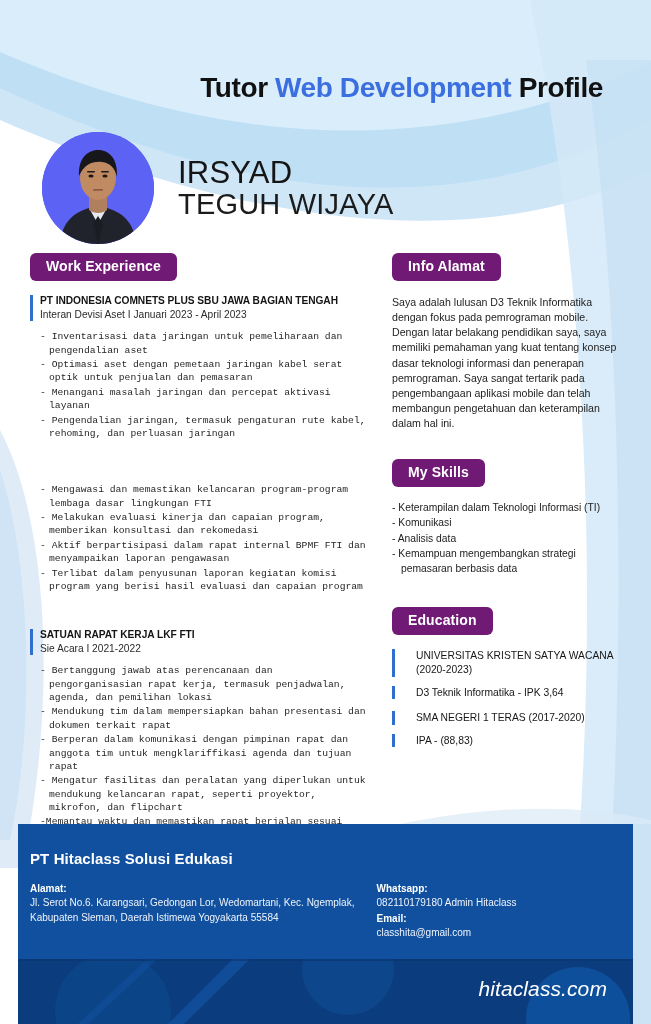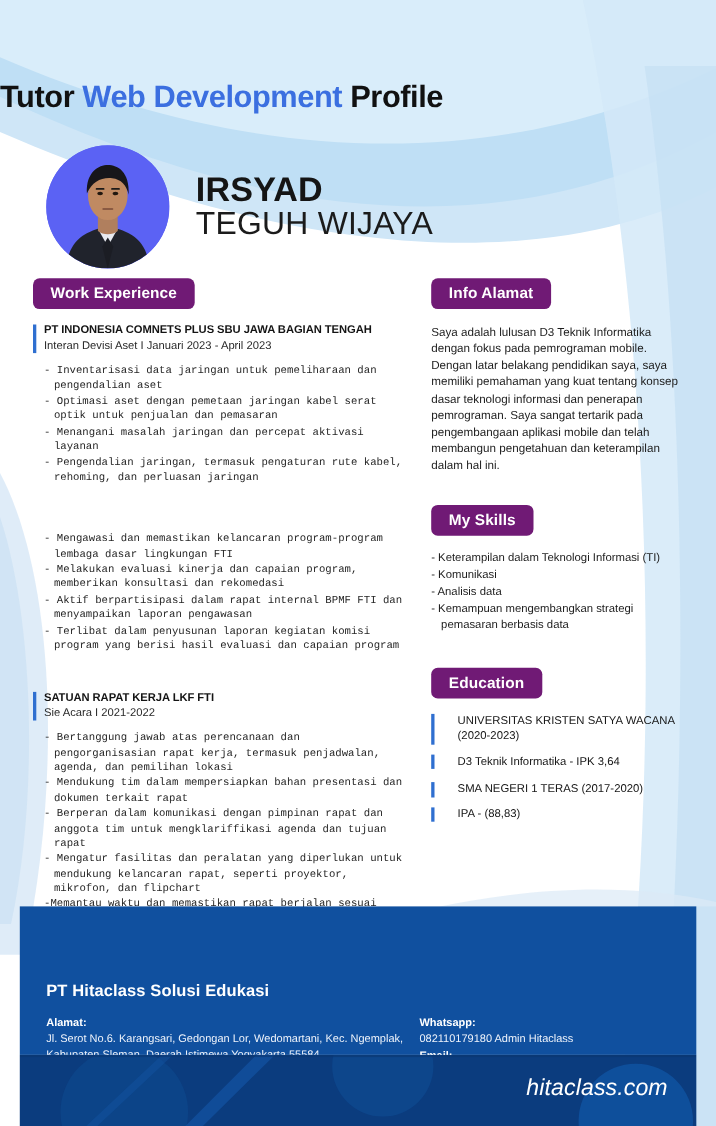--- a/index.html
+++ b/index.html
@@ -15,40 +15,40 @@
     background: #ffffff;
     overflow: hidden;
   }
   
   .bg-layer { position: absolute; inset: 0; pointer-events: none; }
   .bg-svg { position: absolute; top: 0; left: 0; width: 651px; height: 1024px; }
 
   
   .title-row {
     position: absolute; top: 72px; left: 0; width: 651px;
-    padding-right: 48px;
+    text-align: right; padding-right: 48px;
     font-size: 28px; font-weight: bold; letter-spacing: -0.4px;
     color: #111111;
   }
   .title-row .accent { color: #3b6fe0; }
 
   
   .identity {
     position: absolute; top: 132px; left: 42px;
     display: flex; align-items: center; gap: 24px;
   }
   .avatar {
     width: 112px; height: 112px; border-radius: 50%;
     overflow: hidden; flex: 0 0 auto;
     background: #5b62f4;
     position: relative;
   }
   .avatar svg { display: block; width: 112px; height: 112px; }
   .name-block { line-height: 1.04; }
-  .name-first { font-size: 31px; font-weight: bold; color: #151515; letter-spacing: .2px; }
+  .name-first { font-size: 31px; font-weight: normal; color: #151515; letter-spacing: .2px; }
   .name-last  { font-size: 29px; font-weight: normal; color: #1b1b1b; letter-spacing: .2px; }
 
   
   .col-left  { position: absolute; left: 30px; top: 253px; width: 340px; }
   .col-right { position: absolute; left: 392px; top: 253px; width: 232px; }
 
   
   .badge {
     display: inline-block;
     background: #701a75;
@@ -99,21 +99,21 @@
   .edu-school { font-size: 10.3px; color: #161616; line-height: 1.32; }
   .edu-detail { font-size: 10.3px; color: #161616; line-height: 1.32; }
   .edu-gap { height: 3px; }
 
   
   .footer-band {
     position: absolute; left: 18px; right: 18px; top: 824px; height: 135px;
     background: #10509f;
     overflow: hidden;
   }
-  .footer-inner { position: relative; padding: 26px 30px 0 24px; margin-top: 42px; }
+  .footer-inner { position: relative; padding: 26px 30px 0 12px; }
   .footer-title {
     color: #ffffff; font-size: 15px; font-weight: bold; letter-spacing: .1px;
     margin-bottom: 14px;
   }
   .footer-cols { display: flex; }
   .footer-col-left { width: 352px; }
   .footer-col-right { width: 230px; }
   .f-label { color: #ffffff; font-size: 10px; font-weight: bold; line-height: 1.5; }
   .f-val { color: #eef3fb; font-size: 10px; line-height: 1.45; }
 

